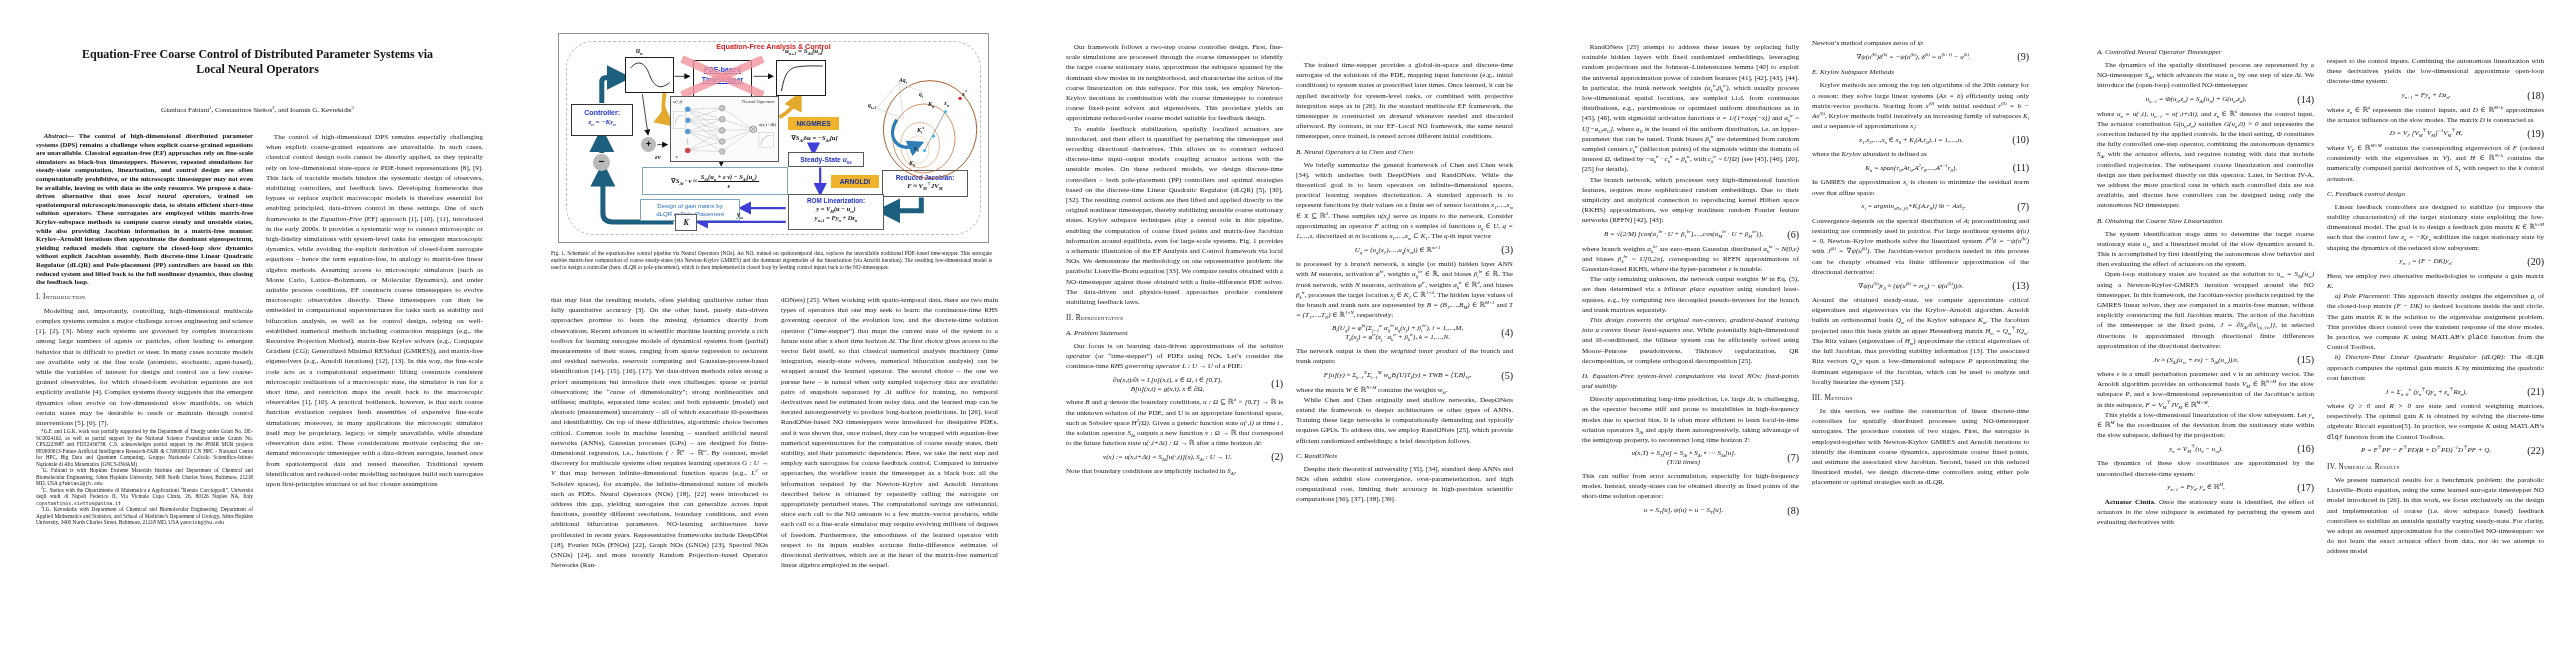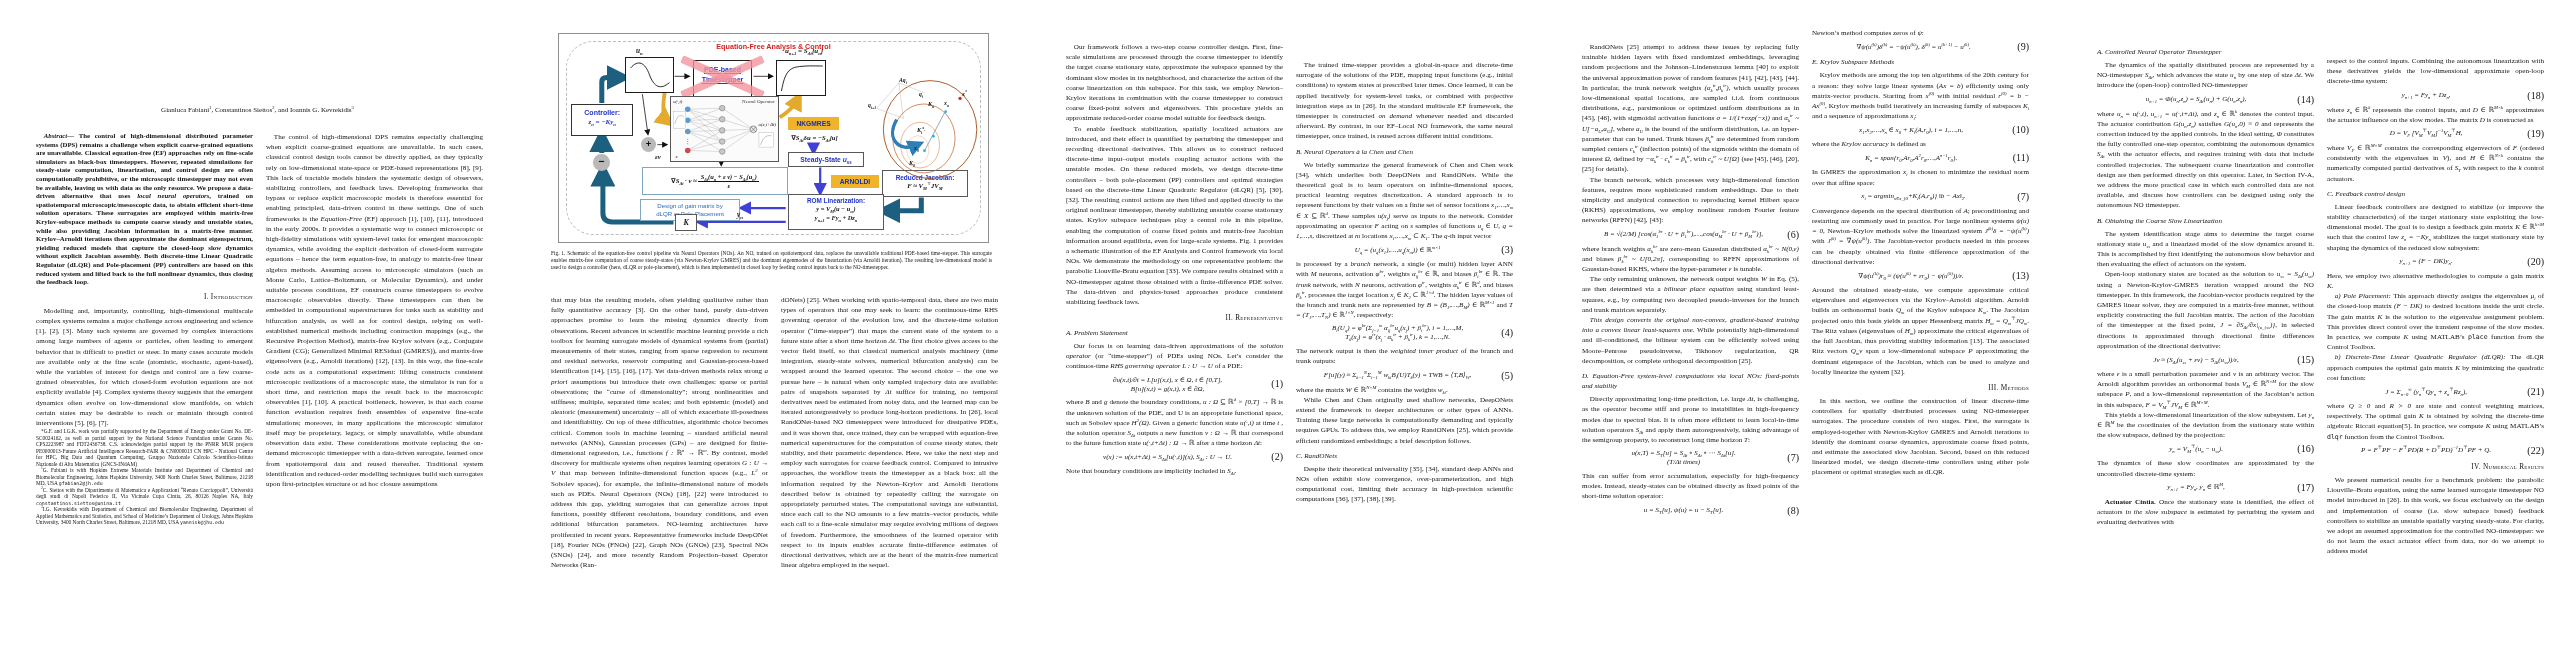--- a/index.html
+++ b/index.html
@@ -9,21 +9,21 @@
   #stamp { position:absolute; left:-225px; top:371px; width:478px; text-align:center;
            transform:rotate(-90deg); color:#8b8b8b; font-size:14.5px; letter-spacing:0.3px; }
   .title { position:absolute; top:47px; left:33px; right:33px; text-align:center;
            font-weight:bold; font-size:12px; line-height:15px; }
   .authors { position:absolute; top:106px; left:0; right:0; text-align:center; font-size:7px; }
   .col { position:absolute; width:217px; text-align:justify; font-size:7.1px; line-height:10.2px; overflow:hidden; }
   .col-l { left:36px; } .col-r { left:266px; }
   .p  { text-indent:7.8px; }
   .pn { text-indent:0; }
   .abs { font-weight:bold; font-size:6.8px; line-height:8.6px; text-indent:7.8px; }
-  .h1 { text-align:right; font-variant:small-caps; font-size:7.3px; margin:5.6px 0 3.3px; letter-spacing:0.3px; text-indent:0; }
+  .h1 { text-align:left; font-variant:small-caps; font-size:7.3px; margin:5.6px 0 3.3px; letter-spacing:0.3px; text-indent:0; }
   .h2 { font-style:italic; margin:5px 0 2.8px; text-indent:0; }
   .eq { display:flex; align-items:center; margin:3.9px 0; }
   .eq .bd { flex:1; text-align:center; font-style:italic; font-size:7px; line-height:9px; }
   .eq .num { font-style:normal; margin-left:2.2px; font-size:10px; }
   .fn { font-size:5.3px; line-height:6.5px; text-indent:5px; text-align:justify; }
   .mono { font-family:"DejaVu Sans Mono","Liberation Mono",monospace; font-size:.92em; }
   .mi { font-style:italic; }
   sup,sub { font-size:66%; line-height:0; }
   
   .fig { position:absolute; left:43px; top:33px; width:429px; height:208px; border:0.6px solid #8f8f8f;
@@ -49,20 +49,21 @@
           font-weight:bold; font-size:6.1px; white-space:nowrap; }
 </style>
 </head>
 <body>
 
 <div id="canvas">
 
   <div id="stamp">arXiv:2509.23975v1  [eess.SY]  28 Sep 2025</div>
 
   <div class="page" style="left:0">
+    <div class="title">Equation-Free Coarse Control of Distributed Parameter Systems via<br>Local Neural Operators</div>
     <div class="authors">Gianluca Fabiani<sup>1</sup>, Constantinos Siettos<sup>2</sup>, and Ioannis G. Kevrekidis<sup>3</sup></div>
     <div class="col col-l" style="top:132px;height:484px">
         <div class="abs"><i>Abstract</i>— The control of high-dimensional distributed parameter systems (DPS) remains a challenge when explicit coarse-grained equations are unavailable. Classical equation-free (EF) approaches rely on fine-scale simulators as black-box timesteppers. However, repeated simulations for steady-state computation, linearization, and control design are often computationally prohibitive, or the microscopic timestepper may not even be available, leaving us with data as the only resource. We propose a data-driven alternative that uses <i>local neural operators</i>, trained on spatiotemporal microscopic/mesoscopic data, to obtain efficient short-time solution operators. These surrogates are employed within matrix-free Krylov-subspace methods to compute coarse steady and unstable states, while also providing Jacobian information in a matrix-free manner. Krylov–Arnoldi iterations then approximate the dominant eigenspectrum, yielding reduced models that capture the closed-loop slow dynamics without explicit Jacobian assembly. Both discrete-time Linear Quadratic Regulator (dLQR) and Pole-placement (PP) controllers are based on this reduced system and lifted back to the full nonlinear dynamics, thus closing the feedback loop.</div>
         <div class="h1">I. Introduction</div>
         <div class="p">Modelling and, importantly, controlling, high-dimensional multiscale complex systems remains a major challenge across engineering and science [1], [2], [3]. Many such systems are governed by complex interactions among large numbers of agents or particles, often leading to emergent behavior that is difficult to predict or steer. In many cases accurate models are available only at the fine scale (atomistic, stochastic, agent-based), while the variables of interest for design and control are a few coarse-grained observables, for which closed-form evolution equations are not explicitly available [4]. Complex systems theory suggests that the emergent dynamics often evolve on low-dimensional slow manifolds, on which certain states may be desirable to reach or maintain through control interventions [5], [6], [7].</div>
         <div class="fn"> </div>
         <div class="fn">*G.F. and I.G.K. work was partially supported by the Department of Energy under Grant No. DE-SC0024162, as well as partial support by the National Science Foundation under Grants No. CPS2223987 and FDT2436738. C.S. acknowledges partial support by the PNRR MUR projects PE0000013-Future Artificial Intelligence Research-FAIR &amp; CN0000013 CN HPC - National Centre for HPC, Big Data and Quantum Computing, Gruppo Nazionale Calcolo Scientifico-Istituto Nazionale di Alta Matematica (GNCS-INdAM)</div>
         <div class="fn"><sup>1</sup>G. Fabiani is with Hopkins Extreme Materials Institute and Department of Chemical and Biomolecular Engineering, Johns Hopkins University, 3400 North Charles Street, Baltimore, 21218 MD, USA <span class="mono">gfabian2@jh.edu</span></div>
         <div class="fn"><sup>2</sup>C. Siettos with the Dipartimento di Matematica e Applicazioni “Renato Caccioppoli”, Università degli studi di Napoli Federico II, Via Vicinale Cupa Cintia, 26, 80126 Naples NA, Italy <span class="mono">constantinos.siettos@unina.it</span></div>
         <div class="fn"><sup>3</sup>I.G. Kevrekidis with Department of Chemical and Biomolecular Engineering, Department of Applied Mathematics and Statistics, and School of Medicine’s Department of Urology, Johns Hopkins University, 3400 North Charles Street, Baltimore, 21218 MD, USA <span class="mono">yannisk@jhu.edu</span></div>
@@ -323,33 +324,33 @@
         <div class="eq">
           <span class="bd">u(x,T) = S<sub>T</sub>[u] = S<sub>Δt</sub> ∘ S<sub>Δt</sub> ∘ ⋯ S<sub>Δt</sub>[u].<br>(T/Δt  times)</span>
           <span class="num">(7)</span>
         </div>
         <div class="pn">This can suffer from error accumulation, especially for high-frequency modes. Instead, steady-states can be obtained directly as fixed points of the short-time solution operator:</div>
         <div class="eq">
           <span class="bd">u<sup><i></i></sup><i> = S<sub>T</sub>[u<sup></sup></i>],     ψ(u) = u − S<sub>T</sub>[u].</span>
           <span class="num">(8)</span>
         </div>
       </div>
-    <div class="col col-r" style="top:28px;height:614px">
+    <div class="col col-r" style="top:38px;height:614px">
         <div class="pn">Newton’s method computes zeros of <span class="mi">ψ</span>:</div>
         <div class="eq">
           <span class="bd">∇ψ(u<sup>(k)</sup>)δ<sup>(k)</sup> = −ψ(u<sup>(k)</sup>),   δ<sup>(k)</sup> = u<sup>(k+1)</sup> − u<sup>(k)</sup>.</span>
           <span class="num">(9)</span>
         </div>
         <div class="h2">E. Krylov Subspace Methods</div>
         <div class="p">Krylov methods are among the top ten algorithms of the 20th century for a reason: they solve large linear systems (<span class="mi">Ax = b</span>) efficiently using only matrix-vector products. Starting from <span class="mi">x<sup>(0)</sup></span> with initial residual <span class="mi">r<sup>(0)</sup> = b − Ax<sup>(0)</sup></span>, Krylov methods build iteratively an increasing family of subspaces <span class="mi">K<sub>i</sub></span> and a sequence of approximations <span class="mi">x<sub>i</sub></span>:</div>
         <div class="eq">
           <span class="bd">x<sub>1</sub>,x<sub>2</sub>,…,x<sub>n</sub> ∈ x<sub>0</sub> + K<sub>i</sub>(A,r<sub>0</sub>),   i = 1,…,n,</span>
           <span class="num">(10)</span>
         </div>
-        <div class="pn">where the <i>Krylov accuracy</i> is defined as</div>
+        <div class="pn">where the <i>Krylov abundant</i> is defined as</div>
         <div class="eq">
           <span class="bd">K<sub>n</sub> = span{r<sub>0</sub>,Ar<sub>0</sub>,A<sup>2</sup>r<sub>0</sub>,…,A<sup>n−1</sup>r<sub>0</sub>}.</span>
           <span class="num">(11)</span>
         </div>
         <div class="pn">In GMRES the approximation <span class="mi">x<sub>i</sub></span> is chosen to minimize the residual norm over that affine space:</div>
         <div class="eq">
           <span class="bd">x<sub>i</sub> = argmin<sub>x∈x_{0</sub>+K<sub>i</sub>(A,r<sub>0</sub>)} ‖b − Ax‖<sub>2</sub>.</span>
           <span class="num">(7)</span>
         </div>
         <div class="pn">Convergence depends on the spectral distribution of <span class="mi">A</span>; preconditioning and restarting are commonly used in practice. For large nonlinear systems <span class="mi">ψ(u) = 0</span>, Newton–Krylov methods solve the linearized system <span class="mi">J<sup>(k)</sup>δ = −ψ(u<sup>(k)</sup>)</span> with <span class="mi">J<sup>(k)</sup> = ∇ψ(u<sup>(k)</sup>)</span>. The Jacobian-vector products needed in this process can be cheaply obtained via finite difference approximation of the directional derivative:</div>

